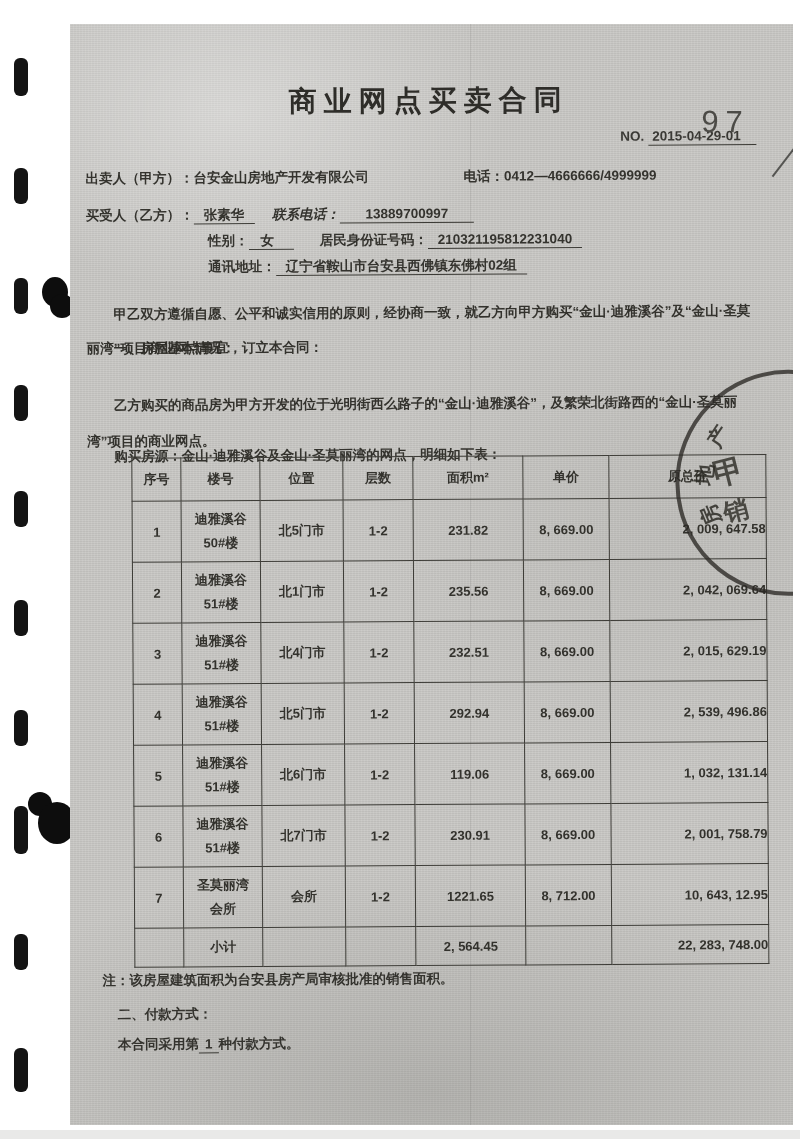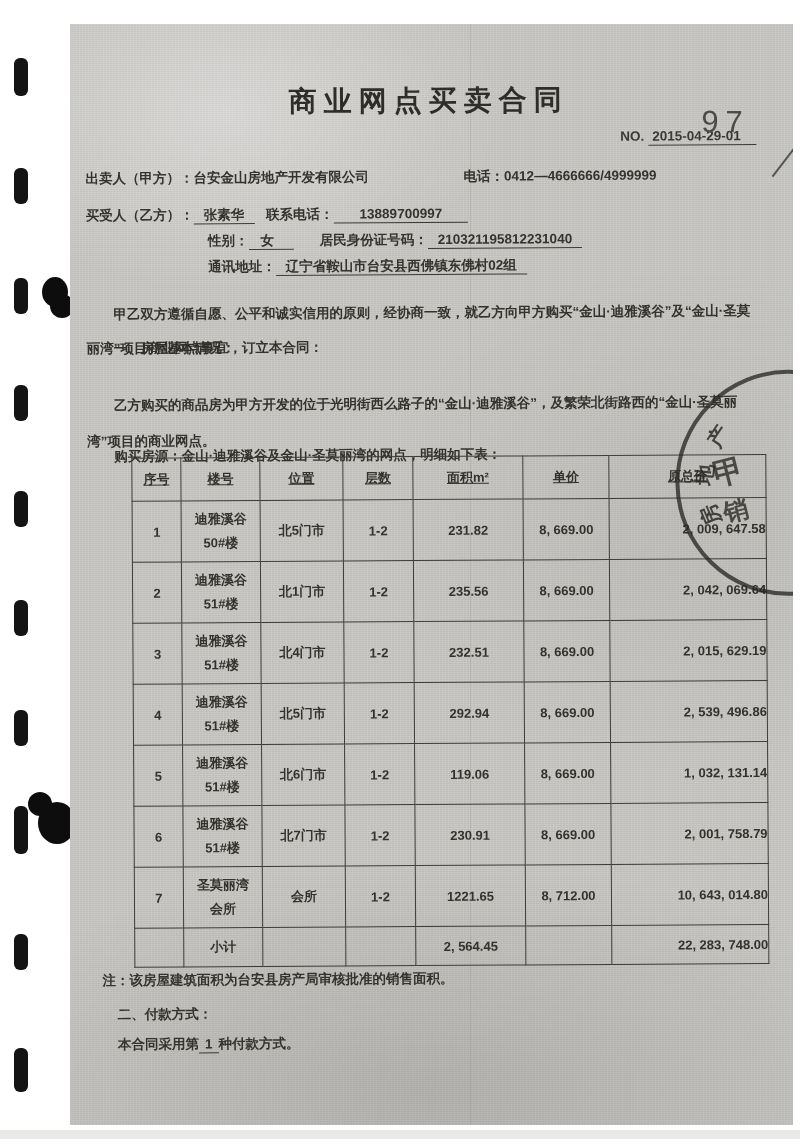--- a/index.html
+++ b/index.html
@@ -38,21 +38,21 @@
   .uv{border-bottom:1.6px solid #3c3b36;padding:0 10px 1px 10px;font-weight:600;}
   
   .para{position:absolute;left:18px;width:664px;font-size:13.5px;font-weight:600;
     line-height:34px;text-indent:2em;color:#33322d;}
   .heading{position:absolute;left:18px;font-size:13.5px;font-weight:700;text-indent:2em;color:#2f2e29;}
   
   .tbl-wrap{position:absolute;left:62px;top:432px;width:634px;}
   table{border-collapse:collapse;table-layout:fixed;width:634px;background:transparent;}
   td,th{border:1.6px solid #3e3d38;font-size:13px;font-weight:600;color:#33322d;
     text-align:center;vertical-align:middle;overflow:hidden;padding:0;}
-  thead th{height:42px;font-weight:700;text-decoration:underline;}
+  thead th{height:42px;font-weight:700;}
   tbody td{height:60px;}
   td.c-building div{line-height:24px;}
   td.c-total{text-align:right;}
   tr.subtotal td{height:38px;border-radius:7px;}
   
   .stamp{position:absolute;left:606px;top:348px;width:218px;height:218px;border-radius:50%;
     border:4px solid rgba(42,40,36,0.78);}
   .ring-char{position:absolute;left:50%;top:50%;width:24px;height:24px;margin:-12px 0 0 -12px;
     font-size:21px;font-weight:700;color:rgba(45,43,38,0.85);text-align:center;line-height:24px;}
   .rc0{transform:rotate(-112deg) translateY(-84px);}
@@ -96,21 +96,21 @@
 
     <div class="line" style="left:18px;top:144px;">
       <span>出卖人（甲方）：</span><span>台安金山房地产开发有限公司</span>
     </div>
     <div class="line" style="left:396px;top:144px;">
       <span>电话：</span><span>0412—4666666/4999999</span>
     </div>
 
     <div class="line" style="left:18px;top:181px;">
       <span>买受人（乙方）：</span><span class="uv">张素华</span>
-      <span style="margin-left:8px;">联系电话：</span><span class="uv" style="padding:0 26px 1px 26px;">13889700997</span>
+      <span style="margin-left:14px;font-style:italic;">联系电话：</span><span class="uv" style="padding:0 26px 1px 26px;">13889700997</span>
     </div>
     <div class="line" style="left:140px;top:207px;">
       <span>性别：</span><span class="uv" style="padding:0 20px 1px 12px;">女</span>
       <span style="margin-left:22px;margin-top:16px;">居民身份证号码：</span><span class="uv">210321195812231040</span>
     </div>
     <div class="line" style="left:140px;top:233px;">
       <span>通讯地址：</span><span class="uv">辽宁省鞍山市台安县西佛镇东佛村02组</span>
     </div>
 
     <div class="para" style="top:272px;">甲乙双方遵循自愿、公平和诚实信用的原则，经协商一致，就乙方向甲方购买“金山·迪雅溪谷”及“金山·圣莫丽湾”项目商业网点事宜，订立本合同：</div>
@@ -216,21 +216,21 @@
             <tr>
               <td>7</td>
               <td class="c-building">
                 <div>圣莫丽湾</div>
                 <div>会所</div>
               </td>
               <td>会所</td>
               <td>1-2</td>
               <td>1221.65</td>
               <td>8, 712.00</td>
-              <td class="c-total">10, 643, 014.80</td>
+              <td class="c-total">10, 643, 12.95</td>
             </tr>
             <tr class="subtotal" id="subtotal-row">
             <td></td>
             <td>小计</td>
             <td></td>
             <td></td>
             <td>2, 564.45</td>
             <td></td>
             <td class="c-total">22, 283, 748.00</td>
           </tr>

